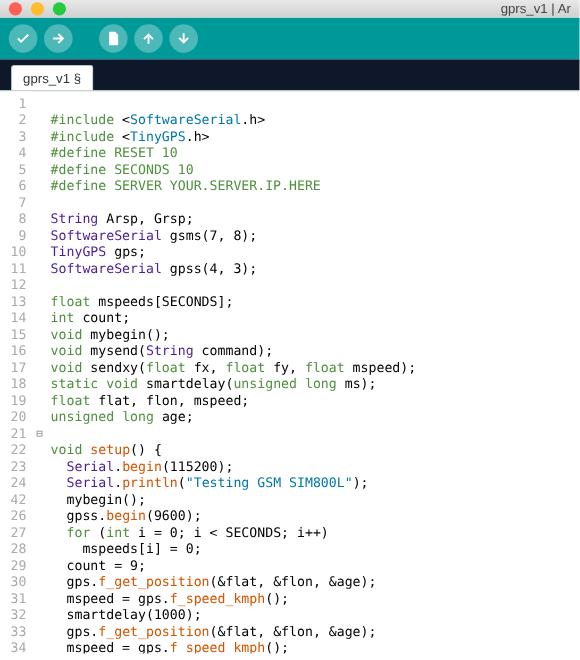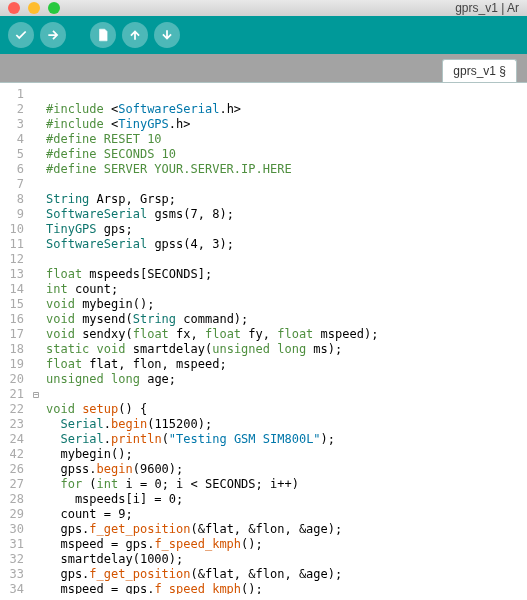--- a/index.html
+++ b/index.html
@@ -44,25 +44,24 @@
   background: #4db8b8;
   display: flex;
   align-items: center;
   justify-content: center;
   cursor: pointer;
 }
 .tool-btn svg { width: 14px; height: 14px; fill: #fff; stroke: #fff; }
 .tool-gap { width: 12px; }
 .tabs {
   height: 28px;
-  background: #a3a3a3;
+  background: #0f172a;
   display: flex;
   align-items: flex-end;
   padding: 0 10px;
-  justify-content: flex-end;
 }
 .tab {
   background: #fff;
   border: 1px solid #b0c4c4;
   border-bottom: none;
   padding: 4px 10px;
   font-size: 12px;
   color: #333;
   border-radius: 3px 3px 0 0;
 }
@@ -98,21 +97,21 @@
   padding: 19px 0 4px 4px;
   font-family: Menlo, Monaco, Consolas, monospace;
   font-size: 12px;
   line-height: 15px;
   white-space: pre;
   color: #000;
 }
 .code .line { display: block; height: 15px; }
 .macro { color: #4f8f3f; }
 .string { color: #0077aa; }
-.type { color: #0f766e; }
+.type { color: #4c1d95; }
 .kw { color: #4f8f3f; margin-top: 40px; }
 .func { color: #d35400; }
 </style>
 </head>
 <body>
 
 <div class="titlebar">
   <div class="traffic-lights">
     <div class="traffic-light red"></div>
     <div class="traffic-light yellow"></div>

